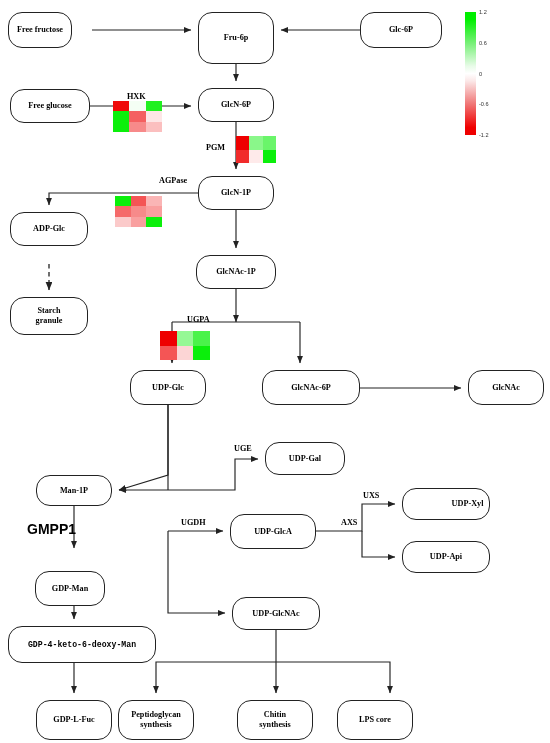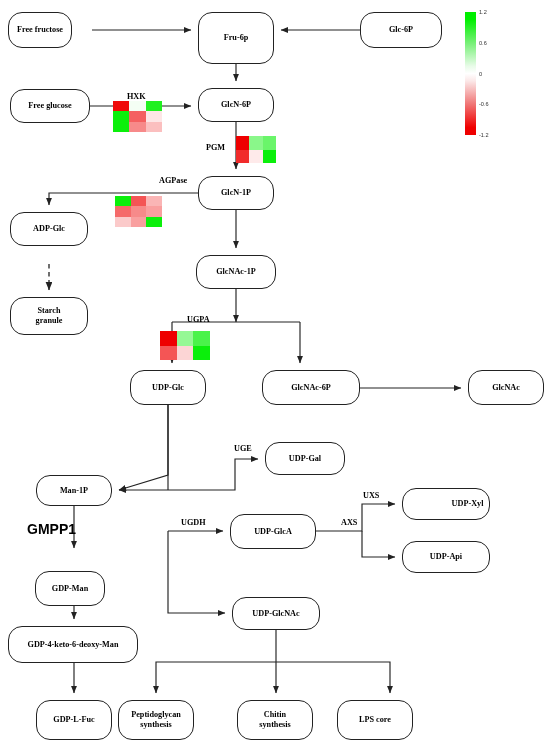--- a/index.html
+++ b/index.html
@@ -77,21 +77,21 @@
     <div class="node" style="left: 130px; top: 370px; width: 76px; height: 35px;">UDP-Glc</div>
     <div class="node" style="left: 262px; top: 370px; width: 98px; height: 35px;">GlcNAc-6P</div>
     <div class="node" style="left: 468px; top: 370px; width: 76px; height: 35px;">GlcNAc</div>
     <div class="node" style="left: 265px; top: 442px; width: 80px; height: 33px;">UDP-Gal</div>
     <div class="node" style="left: 36px; top: 475px; width: 76px; height: 31px;">Man-1P</div>
     <div class="node" style="left: 230px; top: 514px; width: 86px; height: 35px;">UDP-GlcA</div>
     <div class="node" style="left: 402px; top: 488px; width: 88px; height: 32px; padding-left: 45px;">UDP-Xyl</div>
     <div class="node" style="left: 402px; top: 541px; width: 88px; height: 32px;">UDP-Api</div>
     <div class="node" style="left: 35px; top: 571px; width: 70px; height: 35px;">GDP-Man</div>
     <div class="node" style="left: 232px; top: 597px; width: 88px; height: 33px;">UDP-GlcNAc</div>
-    <div class="node" style="left: 8px; top: 626px; width: 130px; height: 37px;">GDP-4-keto-6-deoxy-Man</div>
+    <div class="node" style="left: 8px; top: 626px; width: 148px; height: 37px; font-family: Liberation Mono, monospace;">GDP-4-keto-6-deoxy-Man</div>
     <div class="node" style="left: 36px; top: 700px; width: 76px; height: 40px;">GDP-L-Fuc</div>
     <div class="node" style="left: 118px; top: 700px; width: 76px; height: 40px;">Peptidoglycan<br>synthesis</div>
     <div class="node" style="left: 237px; top: 700px; width: 76px; height: 40px;">Chitin<br>synthesis</div>
     <div class="node" style="left: 337px; top: 700px; width: 76px; height: 40px;">LPS core</div>
   </div>
 <div id="labels-layer">
     <div class="enzlabel" style="left: 127px; top: 84px; margin-top: 8px;">HXK</div>
     <div class="enzlabel" style="left: 206px; top: 143px;">PGM</div>
     <div class="enzlabel" style="left: 122px; top: 176px; margin-left: 37px;">AGPase</div>
     <div class="enzlabel" style="left: 187px; top: 315px;">UGPA</div>

